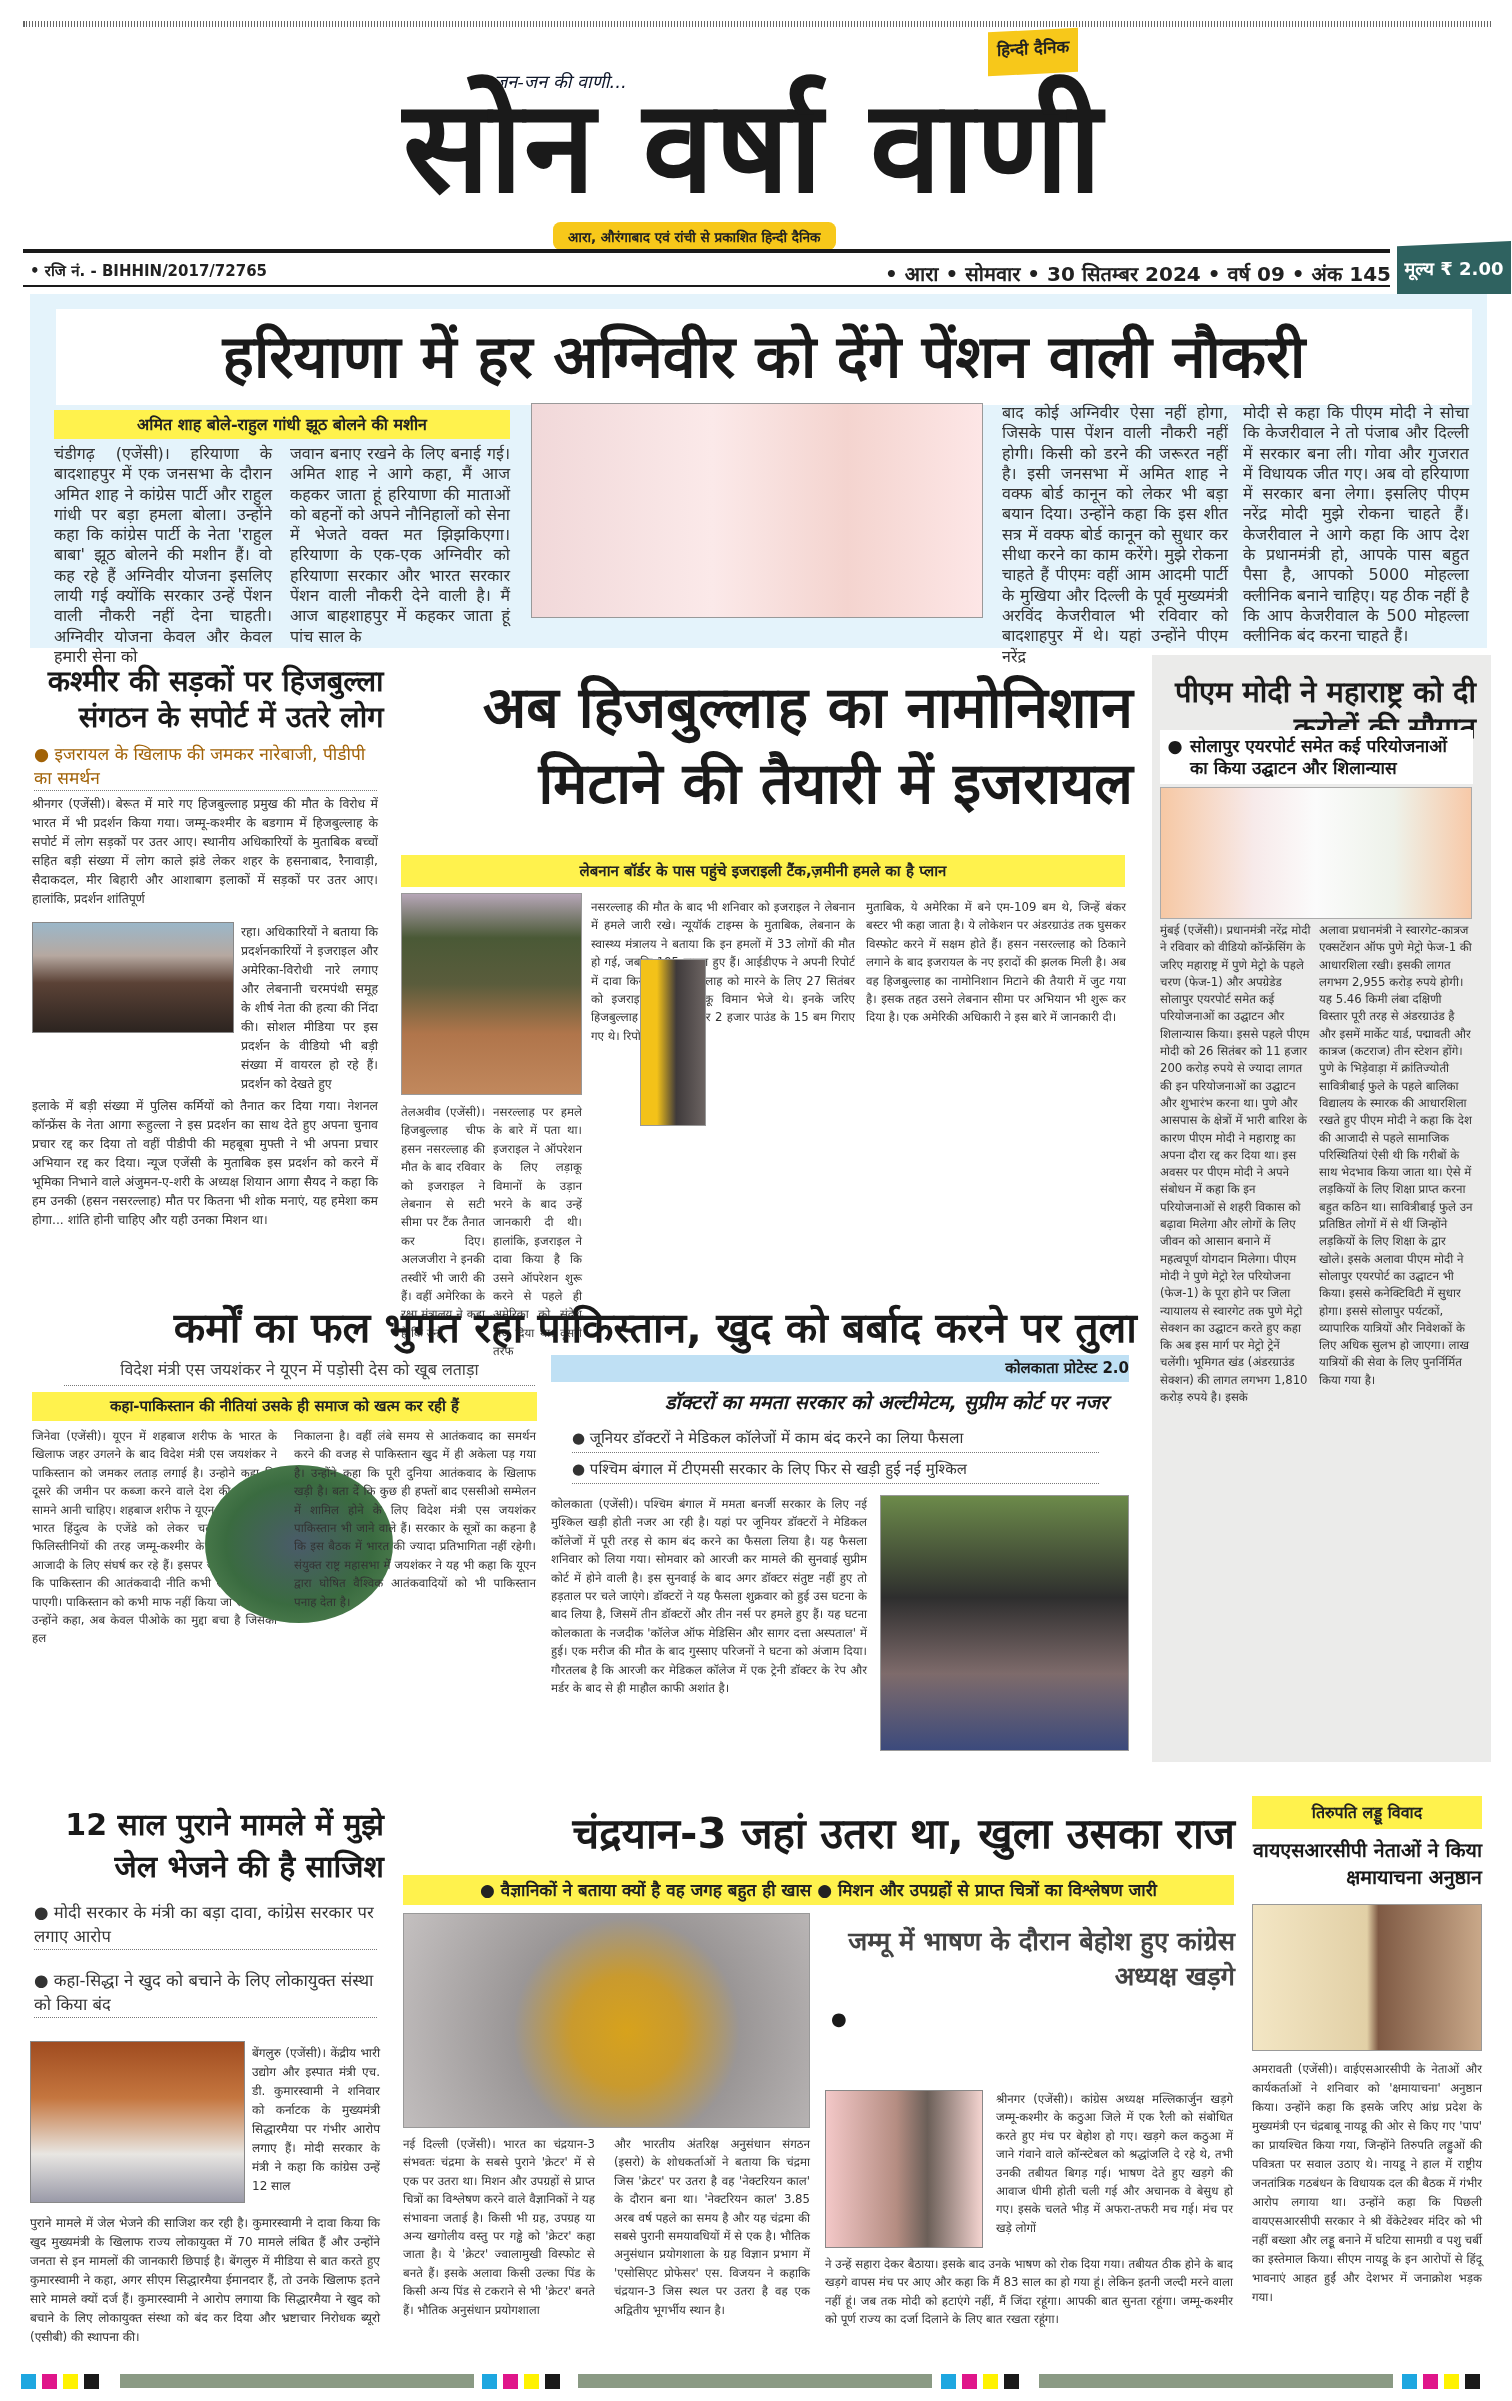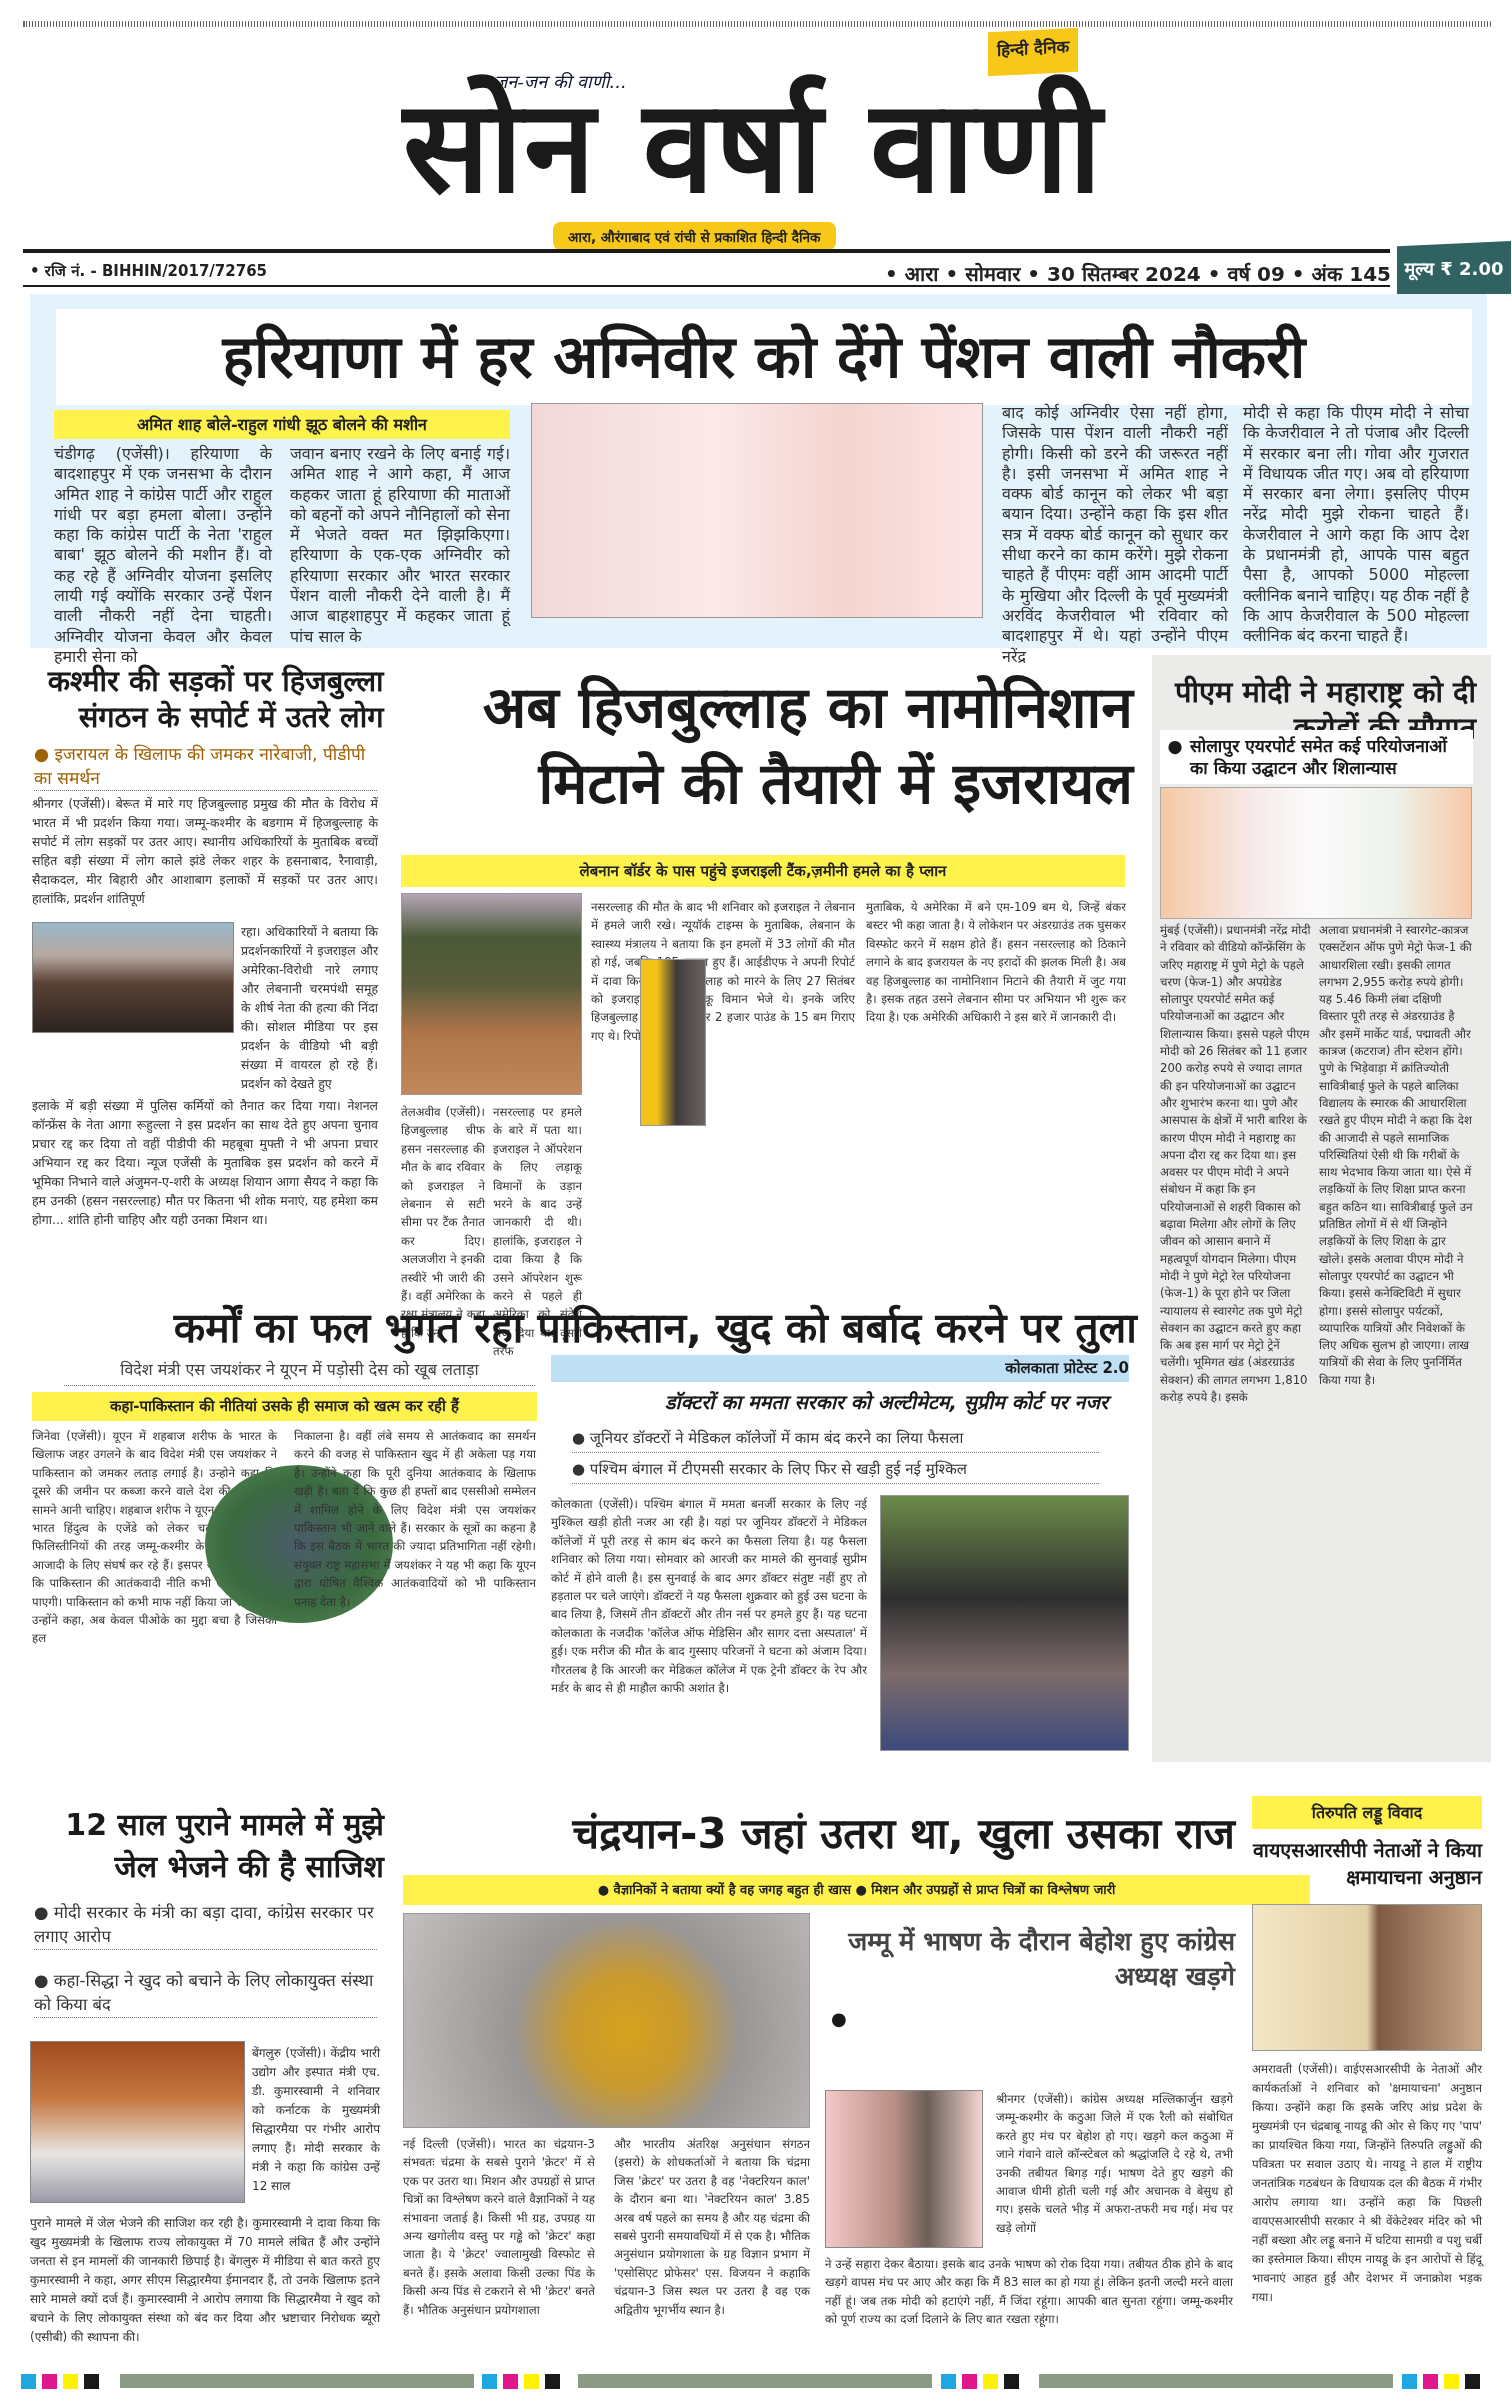--- a/index.html
+++ b/index.html
@@ -102,21 +102,21 @@
 <div class="abs photo ph-kol" style="left:880px;top:1495px;width:249px;height:256px;border:0.8px solid #999"></div>
 
 <div class="abs sec-title" style="left:30px;top:1804px;width:354px;font-size:30px;line-height:42px">12 साल पुराने मामले में मुझे जेल भेजने की है साजिश</div>
 <div class="abs dotline" style="left:34px;top:1901px;width:343px;font-size:16.6px;line-height:24px;color:#333"><span>● </span><span>मोदी सरकार के मंत्री का बड़ा दावा, कांग्रेस सरकार पर लगाए आरोप</span></div>
 <div class="abs dotline" style="left:34px;top:1969px;width:343px;font-size:16.6px;line-height:24px;color:#333"><span>● </span><span>कहा-सिद्धा ने खुद को बचाने के लिए लोकायुक्त संस्था को किया बंद</span></div>
 <div class="abs photo ph-meet" style="left:30px;top:2041px;width:215px;height:162px;border:0.8px solid #888"></div>
 <div class="abs col" style="left:252px;top:2044px;width:128px;font-size:12px;line-height:19px">बेंगलुरु (एजेंसी)। केंद्रीय भारी उद्योग और इस्पात मंत्री एच. डी. कुमारस्वामी ने शनिवार को कर्नाटक के मुख्यमंत्री सिद्धारमैया पर गंभीर आरोप लगाए हैं। मोदी सरकार के मंत्री ने कहा कि कांग्रेस उन्हें 12 साल</div>
 <div class="abs col" style="left:30px;top:2214px;width:350px;font-size:12px;line-height:19px">पुराने मामले में जेल भेजने की साजिश कर रही है। कुमारस्वामी ने दावा किया कि खुद मुख्यमंत्री के खिलाफ राज्य लोकायुक्त में 70 मामले लंबित हैं और उन्होंने जनता से इन मामलों की जानकारी छिपाई है। बेंगलुरु में मीडिया से बात करते हुए कुमारस्वामी ने कहा, अगर सीएम सिद्धारमैया ईमानदार हैं, तो उनके खिलाफ इतने सारे मामले क्यों दर्ज हैं। कुमारस्वामी ने आरोप लगाया कि सिद्धारमैया ने खुद को बचाने के लिए लोकायुक्त संस्था को बंद कर दिया और भ्रष्टाचार निरोधक ब्यूरो (एसीबी) की स्थापना की।</div>
 
 <div class="abs sec-title" style="left:403px;top:1804px;width:832px;font-size:42px;line-height:59px">चंद्रयान-3 जहां उतरा था, खुला उसका राज</div>
-<div class="abs ybar" style="left:403px;top:1875px;width:907px;height:30px;font-size:13px;line-height:30px">● वैज्ञानिकों ने बताया क्यों है वह जगह बहुत ही खास  ● मिशन और उपग्रहों से प्राप्त चित्रों का विश्लेषण जारी</div>
+<div class="abs ybar" style="left:403px;top:1875px;width:831px;height:30px;font-size:17px;line-height:30px">● वैज्ञानिकों ने बताया क्यों है वह जगह बहुत ही खास  ● मिशन और उपग्रहों से प्राप्त चित्रों का विश्लेषण जारी</div>
 <div class="abs photo ph-moon" style="left:403px;top:1913px;width:407px;height:215px;border:0.8px solid #999"></div>
 <div class="abs col" style="left:403px;top:2135px;width:192px;font-size:11.7px;line-height:18.4px">नई दिल्ली (एजेंसी)। भारत का चंद्रयान-3 संभवतः चंद्रमा के सबसे पुराने 'क्रेटर' में से एक पर उतरा था। मिशन और उपग्रहों से प्राप्त चित्रों का विश्लेषण करने वाले वैज्ञानिकों ने यह संभावना जताई है। किसी भी ग्रह, उपग्रह या अन्य खगोलीय वस्तु पर गड्ढे को 'क्रेटर' कहा जाता है। ये 'क्रेटर' ज्वालामुखी विस्फोट से बनते हैं। इसके अलावा किसी उल्का पिंड के किसी अन्य पिंड से टकराने से भी 'क्रेटर' बनते हैं। भौतिक अनुसंधान प्रयोगशाला</div>
 <div class="abs col" style="left:614px;top:2135px;width:196px;font-size:11.7px;line-height:18.4px">और भारतीय अंतरिक्ष अनुसंधान संगठन (इसरो) के शोधकर्ताओं ने बताया कि चंद्रमा जिस 'क्रेटर' पर उतरा है वह 'नेक्टरियन काल' के दौरान बना था। 'नेक्टरियन काल' 3.85 अरब वर्ष पहले का समय है और यह चंद्रमा की सबसे पुरानी समयावधियों में से एक है। भौतिक अनुसंधान प्रयोगशाला के ग्रह विज्ञान प्रभाग में 'एसोसिएट प्रोफेसर' एस. विजयन ने कहाकि चंद्रयान-3 जिस स्थल पर उतरा है वह एक अद्वितीय भूगर्भीय स्थान है।</div>
 
 <div class="abs sec-title" style="left:825px;top:1924px;width:410px;font-size:25.6px;line-height:35px;color:#444">जम्मू में भाषण के दौरान बेहोश हुए कांग्रेस अध्यक्ष खड़गे</div>
 <div class="abs" style="left:828px;top:2007px;width:407px;padding-left:25.6px;font-size:18px;font-weight:bold;line-height:24px;color:#1a1a1a"><span class="abs" style="left:3px;top:0">●</span></div>
 <div class="abs photo ph-kharge" style="left:825px;top:2090px;width:158px;height:158px;border:0.8px solid #888"></div>
 <div class="abs col" style="left:996px;top:2090px;width:237px;font-size:11.7px;line-height:18.4px">श्रीनगर (एजेंसी)। कांग्रेस अध्यक्ष मल्लिकार्जुन खड़गे जम्मू-कश्मीर के कठुआ जिले में एक रैली को संबोधित करते हुए मंच पर बेहोश हो गए। खड़गे कल कठुआ में जाने गंवाने वाले कॉन्स्टेबल को श्रद्धांजलि दे रहे थे, तभी उनकी तबीयत बिगड़ गई। भाषण देते हुए खड़गे की आवाज धीमी होती चली गई और अचानक वे बेसुध हो गए। इसके चलते भीड़ में अफरा-तफरी मच गई। मंच पर खड़े लोगों</div>
 <div class="abs col" style="left:825px;top:2255px;width:408px;font-size:11.7px;line-height:18.4px">ने उन्हें सहारा देकर बैठाया। इसके बाद उनके भाषण को रोक दिया गया। तबीयत ठीक होने के बाद खड़गे वापस मंच पर आए और कहा कि मैं 83 साल का हो गया हूं। लेकिन इतनी जल्दी मरने वाला नहीं हूं। जब तक मोदी को हटाएंगे नहीं, मैं जिंदा रहूंगा। आपकी बात सुनता रहूंगा। जम्मू-कश्मीर को पूर्ण राज्य का दर्जा दिलाने के लिए बात रखता रहूंगा।</div>
 

